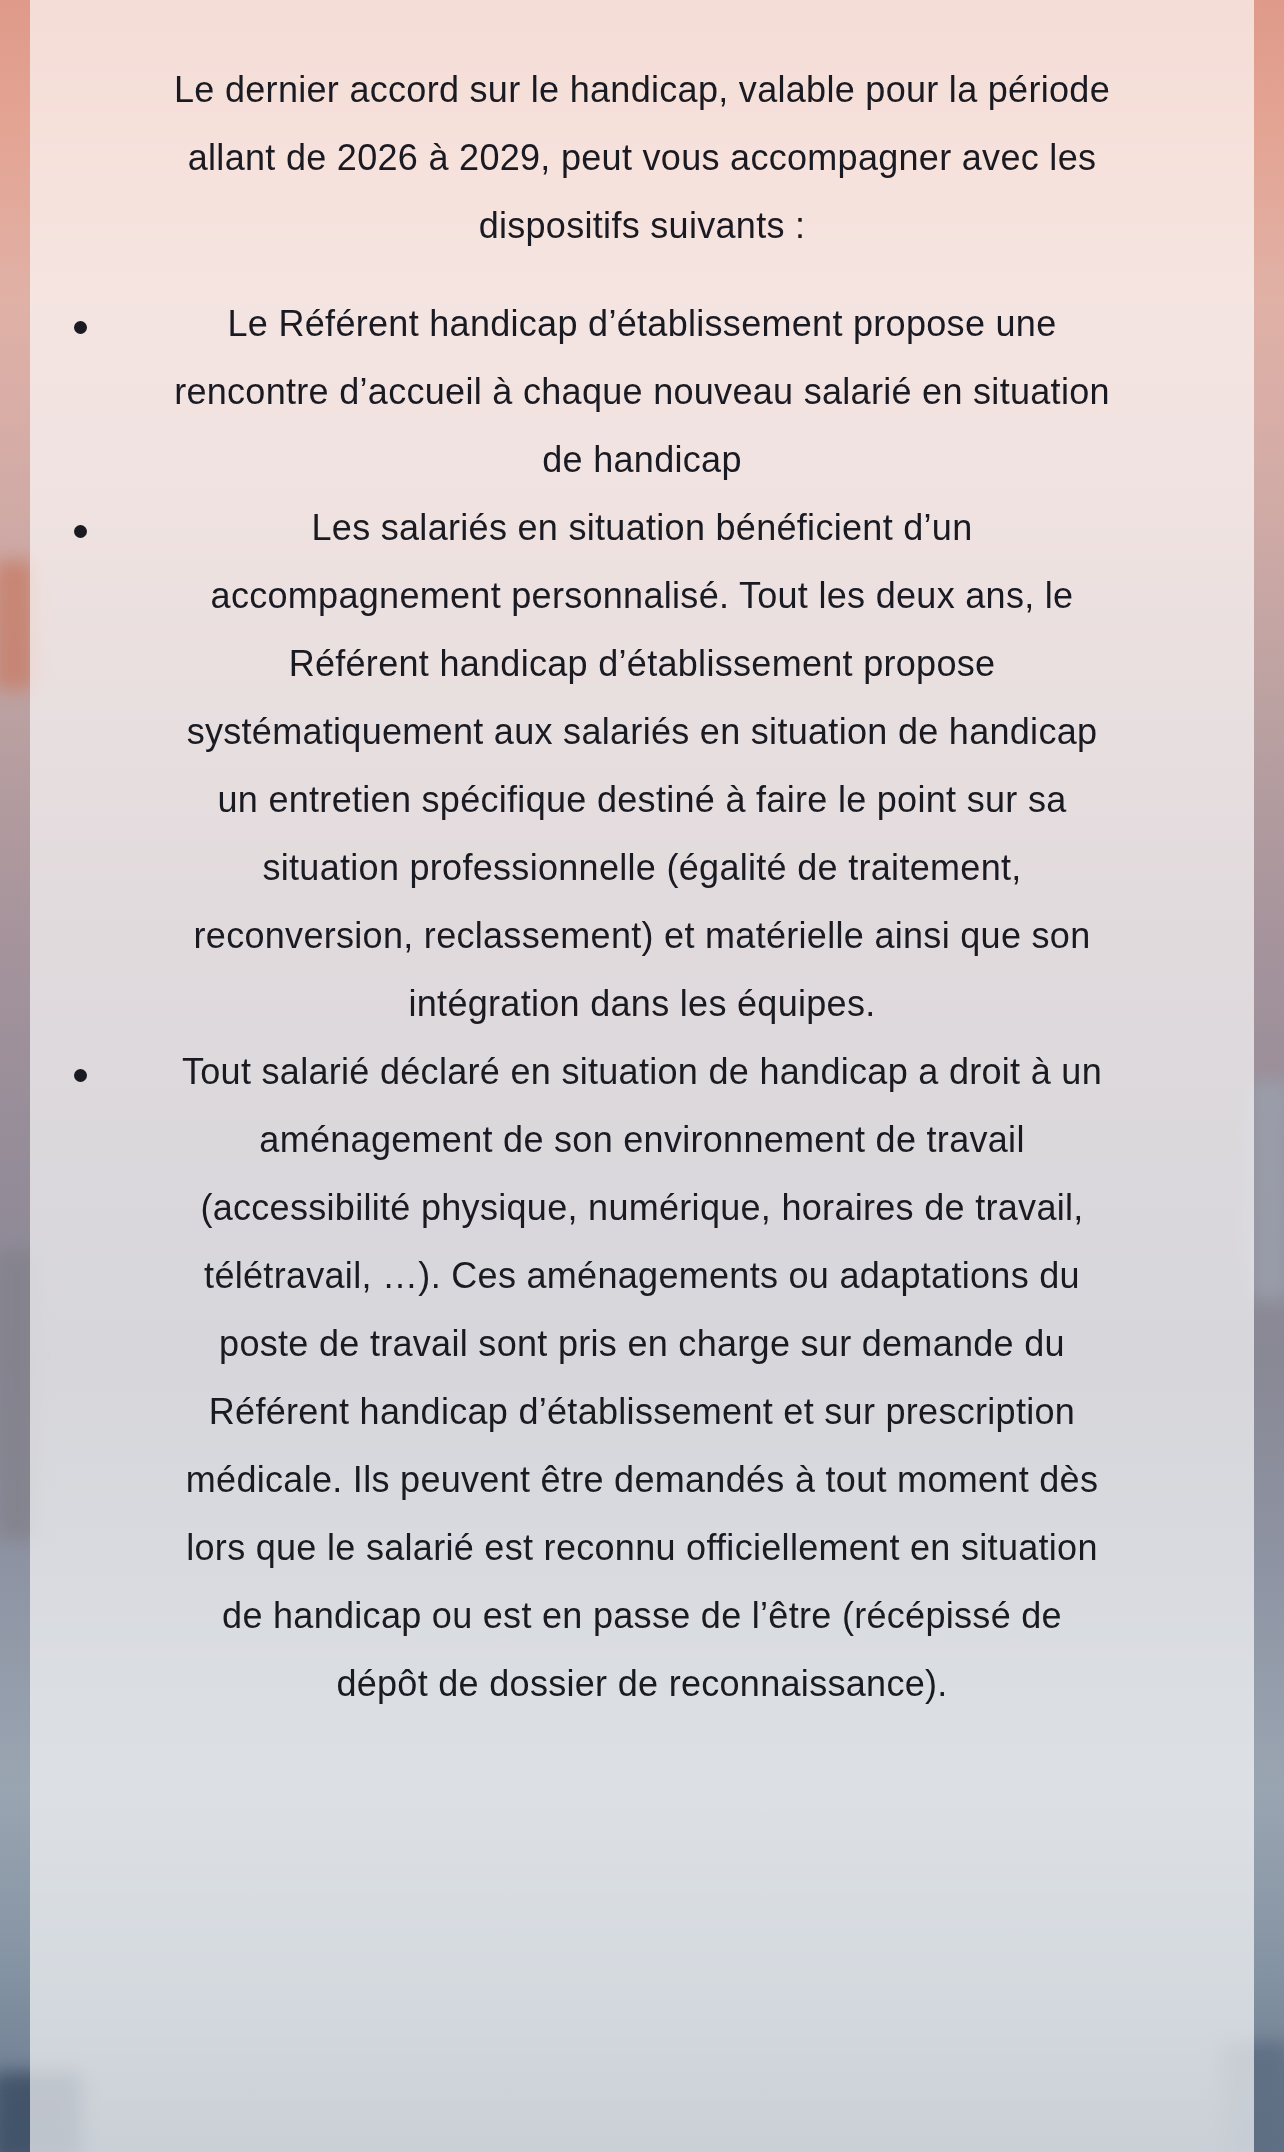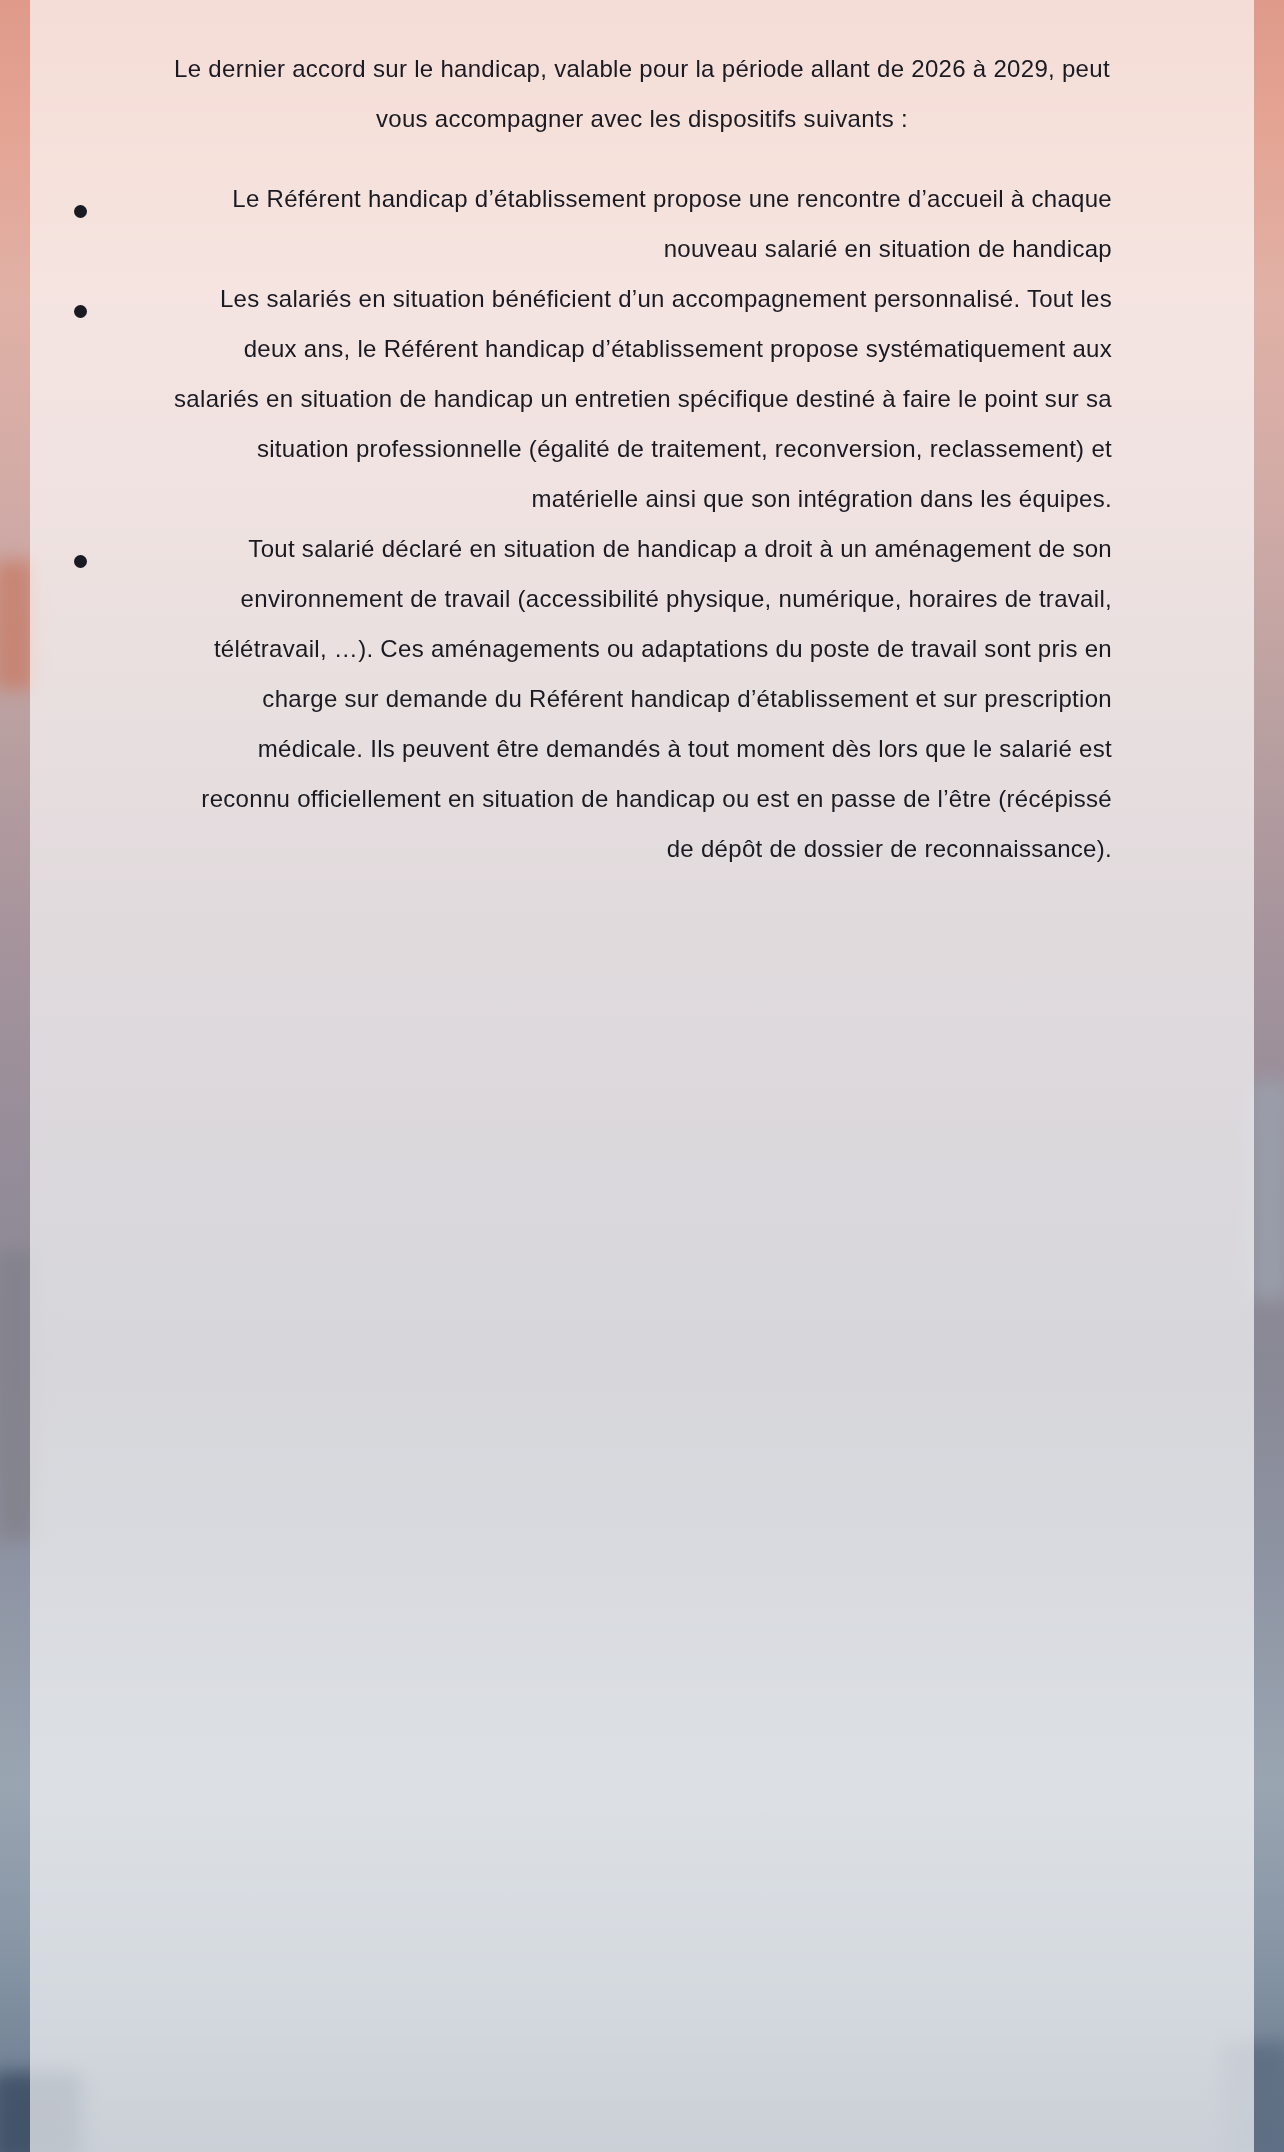--- a/index.html
+++ b/index.html
@@ -52,41 +52,40 @@
     left: 30px;
     right: 30px;
     background: rgba(255, 255, 255, 0.66);
   }
 
   
   .content {
     position: absolute;
     inset: 0;
     box-sizing: border-box;
-    padding-top: 44px;
+    padding-top: 56px;
     color: #1a1a22;
-    font-size: 24px;
-    line-height: 50px;
+    font-size: 36px;
+    line-height: 68px;
     letter-spacing: 0.3px;
     text-align: center;
   }
   .intro {
     max-width: 960px;
     margin: 0 auto 30px auto;
   }
   .bullet-list {
     list-style: none;
     margin: 0;
     padding: 0;
   }
   .bullet-list li {
     position: relative;
     margin: 0;
     padding: 0;
-    text-align: right;
   }
   .bullet-dot {
     position: absolute;
     left: 74px;            
     top: 31px;
     width: 13px;
     height: 13px;
     border-radius: 50%;
     background: #1a1a22;
     display: block;

